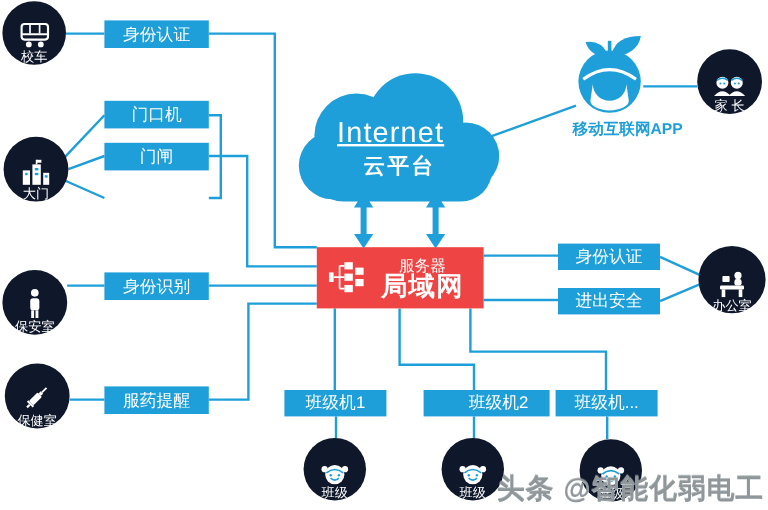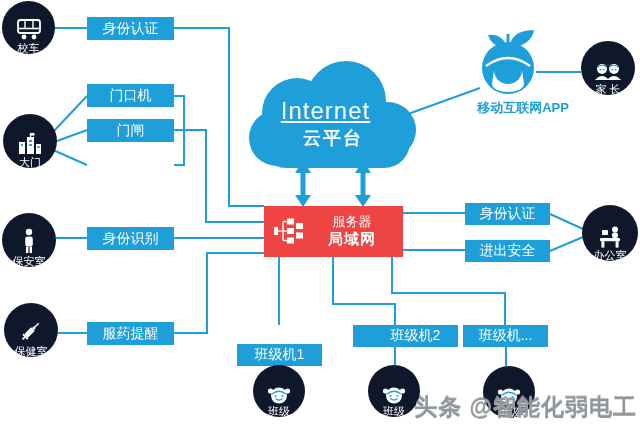--- a/index.html
+++ b/index.html
@@ -13,21 +13,21 @@
   .box{position:absolute;background:#1e9fd9;color:#fff;display:flex;align-items:center;justify-content:center;
        font-size:14px;white-space:nowrap;z-index:2;}
   .cloud-text{position:absolute;color:#fff;text-align:center;z-index:3;}
   .cloud-l1{left:258px;top:97px;width:135px;font-size:24px;letter-spacing:1px;text-decoration:underline;}
   .cloud-l2{left:263px;top:126px;width:140px;font-size:18px;font-weight:700;letter-spacing:2px;}
   .server-box{position:absolute;left:264px;top:206px;width:139px;height:51px;background:#ef4444;z-index:2;}
   .server-icon{position:absolute;left:10px;top:11px;}
   .server-text{position:absolute;left:38px;top:0;width:100px;height:51px;display:flex;flex-direction:column;
                align-items:center;justify-content:center;color:#fff;}
   .server-l1{font-size:13px;line-height:15px;}
-  .server-l2{font-size:15px;font-weight:700;line-height:20px;letter-spacing:1px;}
+  .server-l2{font-size:22px;font-weight:700;line-height:20px;letter-spacing:1px;}
   .app-label{position:absolute;left:458px;top:99px;width:130px;text-align:center;color:#1e9fd9;
              font-size:13px;font-weight:700;z-index:2;}
   .watermark{position:absolute;right:3px;top:392px;width:230px;text-align:right;font-size:23px;font-weight:700;
              color:#8f979b;letter-spacing:1px;z-index:4;
              text-shadow:0 1px 0 rgba(255,255,255,.7),0 -1px 0 rgba(120,128,132,.5);}
 </style>
 </head>
 <body>
 
 <div class="stage">
@@ -107,21 +107,21 @@
       <line x1="13.5" y1="4" x2="13.5" y2="0" stroke="#fff" stroke-width="1.4"></line>
       <rect x="13.5" y="0" width="4" height="2.6" fill="#fff"></rect>
       <rect x="4" y="11" width="2" height="2" fill="#1e9fd9"></rect>
       <rect x="12" y="7" width="3" height="2" fill="#1e9fd9"></rect>
       <rect x="12" y="11" width="3" height="2" fill="#1e9fd9"></rect>
       <rect x="20.3" y="13" width="2.4" height="2" fill="#1e9fd9"></rect>
     </svg>
     <span class="lbl">大门</span>
   </div>
 
-  <div class="node-circle" style="left:2px;top:213px;width:54px;height:54px;">
+  <div class="node-circle" style="left:2px;top:225px;width:54px;height:54px;">
     <svg width="20" height="26" viewBox="0 0 20 26">
       <circle cx="10" cy="4" r="3.2" fill="#fff"></circle>
       <rect x="6.2" y="8.6" width="7.6" height="10" rx="2.4" fill="#fff"></rect>
       <rect x="7" y="18.6" width="2.4" height="6.4" fill="#fff"></rect>
       <rect x="10.6" y="18.6" width="2.4" height="6.4" fill="#fff"></rect>
     </svg>
     <span class="lbl">保安室</span>
   </div>
 
   <div class="node-circle" style="left:4px;top:303px;width:54px;height:54px;">
@@ -152,21 +152,21 @@
   <div class="box" style="left:87px;top:227px;width:87px;height:23px;">
     <span>身份识别</span>
   </div>
   <div class="box" style="left:465px;top:203px;width:85px;height:22px;">
     <span>身份认证</span>
   </div>
   <div class="box" style="left:465px;top:240px;width:85px;height:22px;">
     <span>进出安全</span>
   </div>
 
-  <div class="box" style="left:237px;top:325px;width:85px;height:22px;margin-top:19px;">
+  <div class="box" style="left:237px;top:325px;width:85px;height:22px;">
     <span>班级机1</span>
   </div>
   <div class="box" style="left:353px;top:325px;width:85px;height:22px;padding-left:20px;">
     <span>班级机2</span>
   </div>
   <div class="box" style="left:463px;top:325px;width:85px;height:22px;">
     <span>班级机...</span>
   </div>
 
   <div class="cloud-text cloud-l1">Internet</div>

